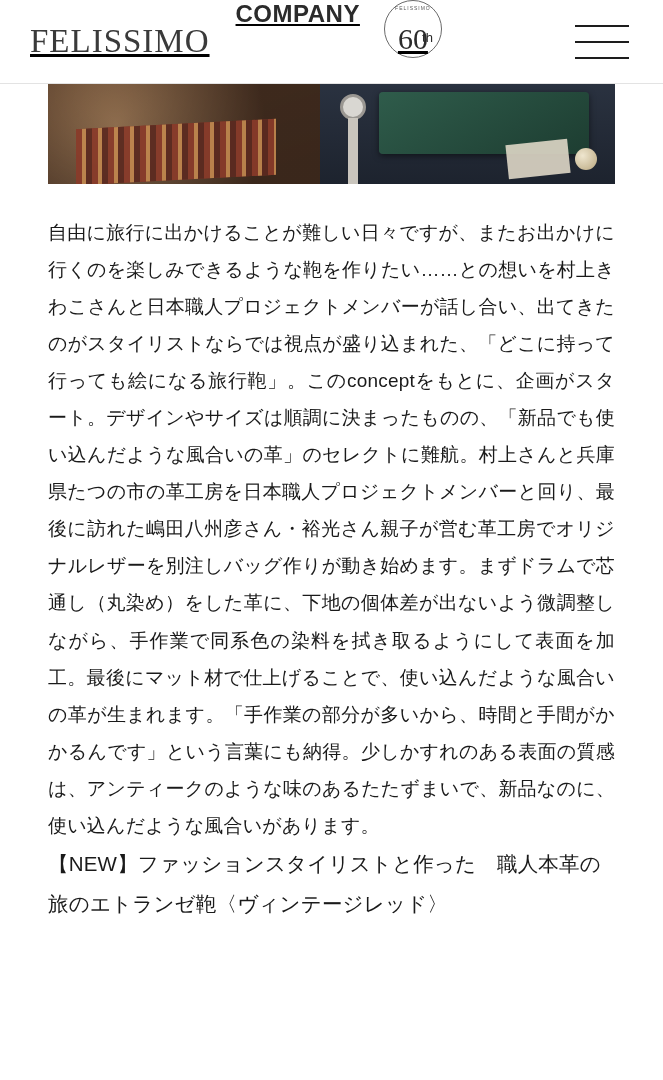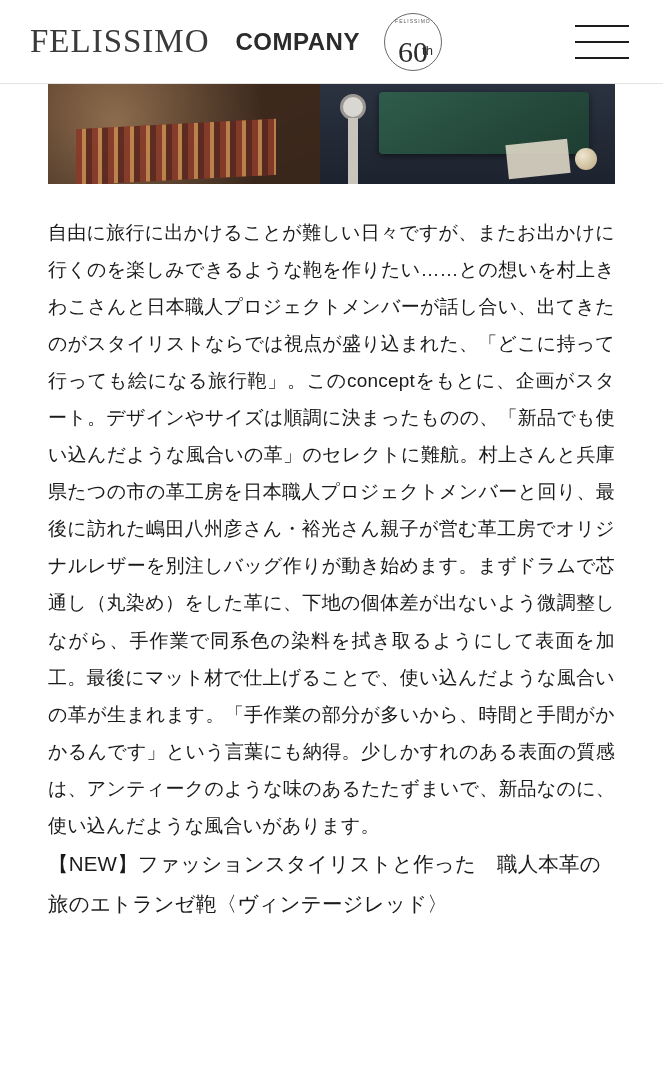--- a/index.html
+++ b/index.html
@@ -14,22 +14,22 @@
   }
 
   
   .header {
     position: relative;
     width: 663px;
     height: 84px;
     background: #ffffff;
     border-bottom: 1px solid #e3e3e3;
     display: flex;
-    align-items: center;
     padding: 0 20px;
+    text-decoration: underline;
   }
 
   .logo-wrap {
     display: flex;
     align-items: center;
     margin-left: 10px;
   }
   .logo-text {
     font-family: "Liberation Serif", "DejaVu Serif", serif;
     font-size: 33px;

